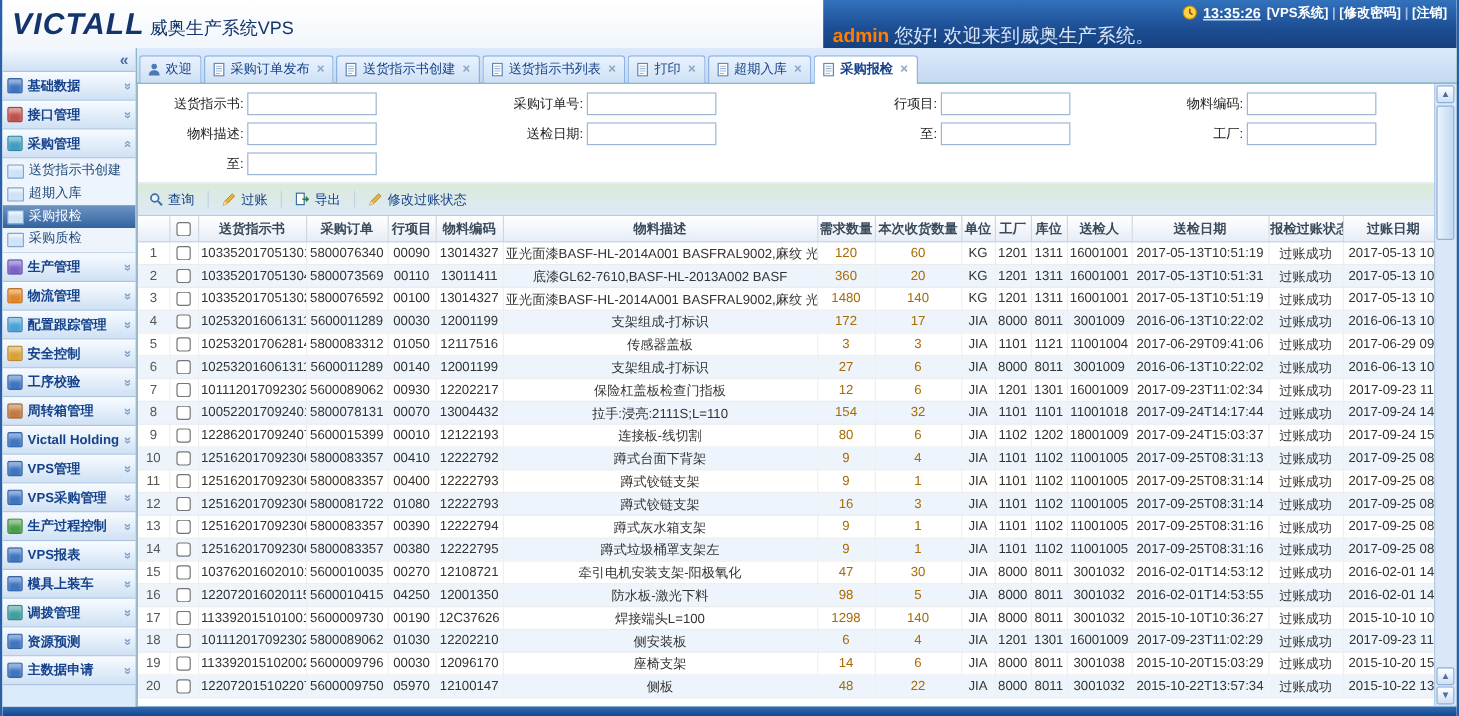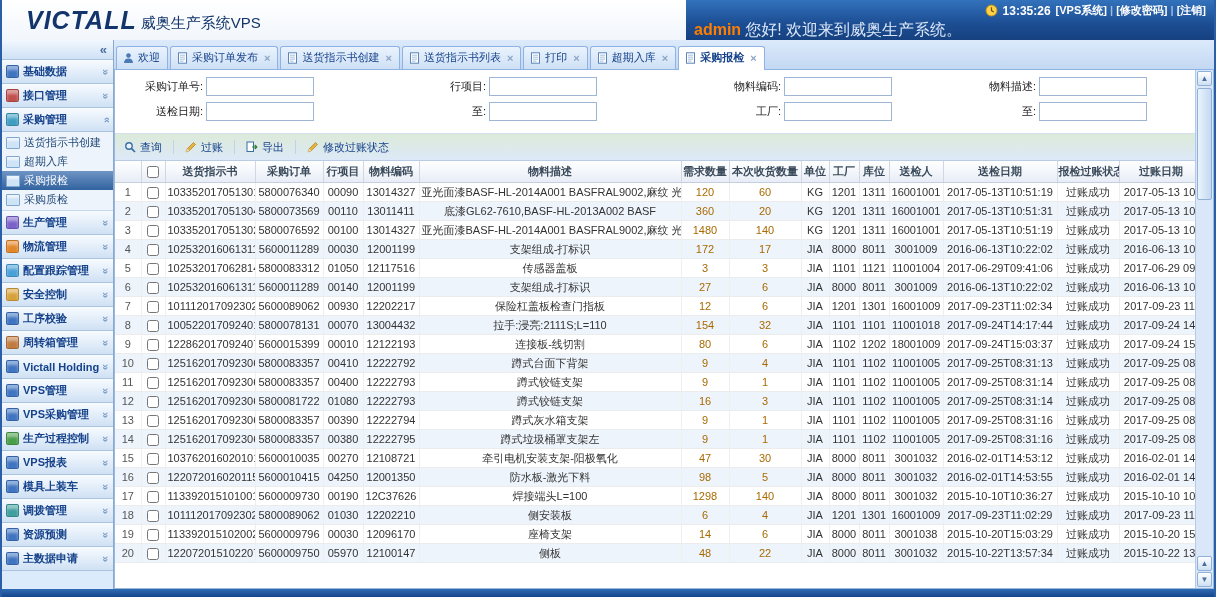--- a/index.html
+++ b/index.html
@@ -2,27 +2,27 @@
 <html><head>
 <meta charset="utf-8">
 <style>
   html,body{margin:0;padding:0;background:#fff;}
   .app{width:1216px;height:597px;position:relative;overflow:hidden;
        font-family:"Liberation Sans","DejaVu Sans",sans-serif;font-size:11px;
        border-left:2px solid #2a5fa8;border-right:2px solid #2a5fa8;box-sizing:border-box;
        display:flex;flex-direction:column;background:#fff;}
   
   .header{height:40px;background:linear-gradient(#ffffff,#f1f6fc);display:flex;position:relative;flex:0 0 auto;}
-  .logo{display:flex;align-items:center;padding:2px 8px;gap:2px;margin-left:16px;}
+  .logo{display:flex;align-items:center;padding:2px 8px;gap:2px;}
   .logo-main{font-size:25px;font-weight:bold;font-style:italic;color:#13356b;letter-spacing:1px;}
   .logo-sub{font-size:15px;font-weight:normal;color:#13356b;margin-left:2px;margin-top:6px;}
   .header-right{position:absolute;right:0;top:0;width:528px;height:40px;box-sizing:border-box;
       background:linear-gradient(180deg,#3272bc,#1c4d92 60%,#164180);color:#fff;padding:3px 8px 2px 6px;}
   .hr-line1{display:flex;align-items:center;justify-content:flex-end;gap:5px;font-size:12px;font-weight:bold;}
-  .hr-line1 .time{color:#ffffff;}
+  .hr-line1 .time{color:#ffffff;text-decoration:underline;}
   .hl-link{color:#ffffff;font-size:11px;font-weight:bold;cursor:pointer;}
   .hl-sep{color:#9cbce4;font-size:11px;}
   .hr-line2{margin-top:2px;font-size:16px;color:#d9e6f8;padding-left:2px;}
   .hr-line2 .admin{color:#ff7e00;font-weight:bold;margin-right:4px;}
   .clock-icon{display:inline-flex;width:13px;height:13px;}
   
   .body-row{flex:1;display:flex;min-height:0;}
   
   .sidebar{width:111px;flex:0 0 111px;background:#dcebfb;border-right:1px solid #8aa9cc;display:flex;flex-direction:column;overflow:hidden;}
   .sb-top{height:19px;flex:0 0 19px;background:linear-gradient(#f2f8ff,#cfe1f5);border-bottom:1px solid #aac4e0;
@@ -295,20 +295,24 @@
               </svg>
             </span>
             <span class="tab-label">采购报检</span>
             <span class="tab-close">×</span>
           </div>
         </div>
       <div class="content-row">
         <div class="content-col">
           <div class="filters" id="filters">
               <div class="f-item">
+                <span class="f-label">送货指示书:</span>
+                <input class="f-input" style="">
+              </div>
+              <div class="f-item">
                 <span class="f-label">采购订单号:</span>
                 <input class="f-input" style="">
               </div>
               <div class="f-item">
                 <span class="f-label">行项目:</span>
                 <input class="f-input" style="">
               </div>
               <div class="f-item">
                 <span class="f-label">物料编码:</span>
                 <input class="f-input" style="">

